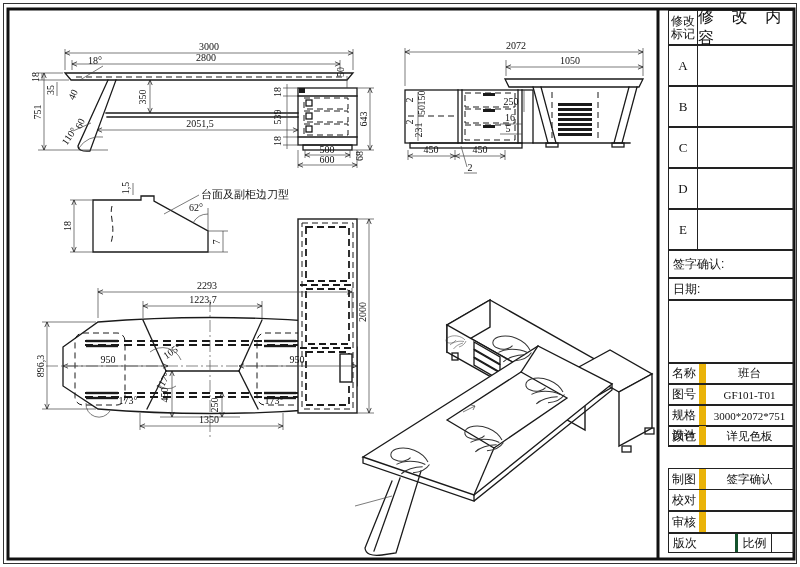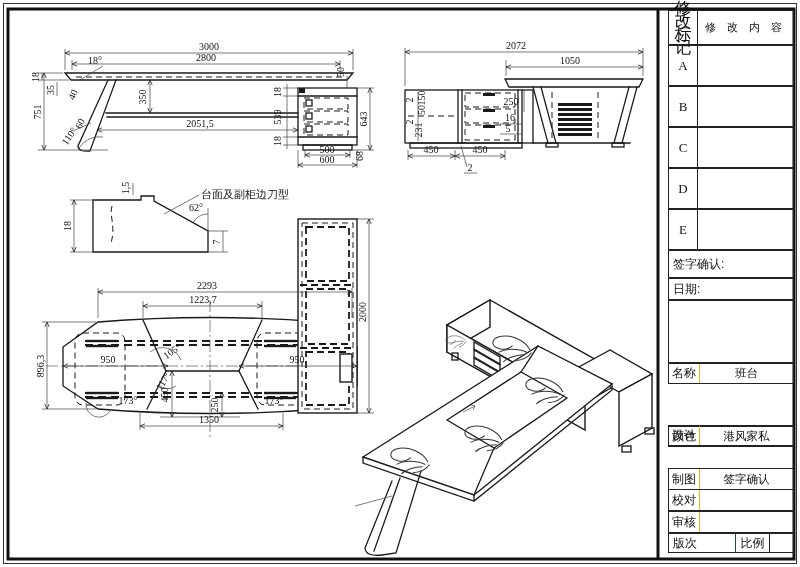--- a/index.html
+++ b/index.html
@@ -15,31 +15,31 @@
   .hd{stroke:#1a1a1a;stroke-width:2.2;fill:none;stroke-dasharray:8 5}
   .cl{stroke:#555;stroke-width:.7;fill:none;stroke-dasharray:12 3 2 3}
   .wf{fill:#fff;stroke:#1a1a1a;stroke-width:1.4}
   .bar{fill:#1a1a1a;stroke:none}
   text.d{font:10px "Liberation Serif","DejaVu Serif",serif;fill:#111;text-anchor:middle}
   text.c{font:11px "Liberation Sans","DejaVu Sans",sans-serif;fill:#111}
   
   #tb{position:absolute;left:668px;top:10px;width:126px;height:543px;color:#111;}
   .row{position:absolute;left:0;width:126px;border:1px solid #222;box-sizing:border-box;display:flex;}
   .cellL{width:28px;border-right:1px solid #222;display:flex;align-items:center;justify-content:center;
-         font-size:17px;line-height:13px;text-align:center;}
+         font-size:12px;line-height:13px;text-align:center;}
   .cellR{flex:1;display:flex;align-items:center;justify-content:center;}
-  .hdrR{font-size:11px;letter-spacing:4px;}
+  .hdrR{font-size:16px;letter-spacing:4px;font-family:Liberation Mono, monospace;}
   .rev{font:13px "Liberation Serif","DejaVu Serif",serif;}
   .lab{padding-left:4px;display:flex;align-items:center;font-size:12px;}
-  .ilab{width:30px;border-right:1px solid #eab308;display:flex;align-items:center;justify-content:center;font-size:12px;}
+  .ilab{width:30px;border-right:7px solid #eab308;display:flex;align-items:center;justify-content:center;font-size:12px;}
   .ival{flex:1;display:flex;align-items:center;justify-content:center;font-size:11px;
         font-family:"Liberation Serif","DejaVu Serif",serif;text-align:right;}
   .ival.cjk{font-family:"Liberation Sans","DejaVu Sans",sans-serif;font-size:11.5px;}
   .fc1{width:62px;display:flex;align-items:center;padding-left:4px;font-size:12px;text-align:center;}
-  .fc2{width:33px;border-left:1px solid #14532d;display:flex;align-items:center;justify-content:center;font-size:12px;}
+  .fc2{width:33px;border-left:3px solid #14532d;display:flex;align-items:center;justify-content:center;font-size:12px;}
   .fc3{flex:1;border-left:1px solid #222;}
 </style>
 </head>
 <body>
 
 <div id="sheet">
 
 <svg id="cad" width="800" height="567" viewBox="0 0 800 567">
   <defs>
     <marker id="ar" viewBox="0 0 10 10" markerWidth="9" markerHeight="9" refX="9" refY="5" orient="auto-start-reverse">
@@ -353,23 +353,31 @@
   </div>
   <div class="row" style="top:268px;height:22px">
     <div class="lab">日期:</div>
   </div>
   <div class="row" style="top:290px;height:63px"></div>
 
   <div class="row" style="top:353px;height:21px">
     <div class="ilab">名称</div>
     <div class="ival cjk">班台</div>
   </div>
+  <div class="row" style="top:374px;height:21px">
+    <div class="ilab">图号</div>
+    <div class="ival">GF101-T01</div>
+  </div>
+  <div class="row" style="top:395px;height:21px">
+    <div class="ilab">规格</div>
+    <div class="ival">3000*2072*751</div>
+  </div>
   <div class="row" style="top:416px;height:21px">
     <div class="ilab">颜色</div>
-    <div class="ival cjk">港风家私</div>
+    <div class="ival cjk">详见色板</div>
   </div>
   <div class="row" style="top:415px;height:21px">
     <div class="ilab">设计</div>
     <div class="ival cjk"></div>
   </div>
   <div class="row" style="top:458px;height:22px">
     <div class="ilab">制图</div>
     <div class="ival cjk">签字确认</div>
   </div>
   <div class="row" style="top:501px;height:22px">

